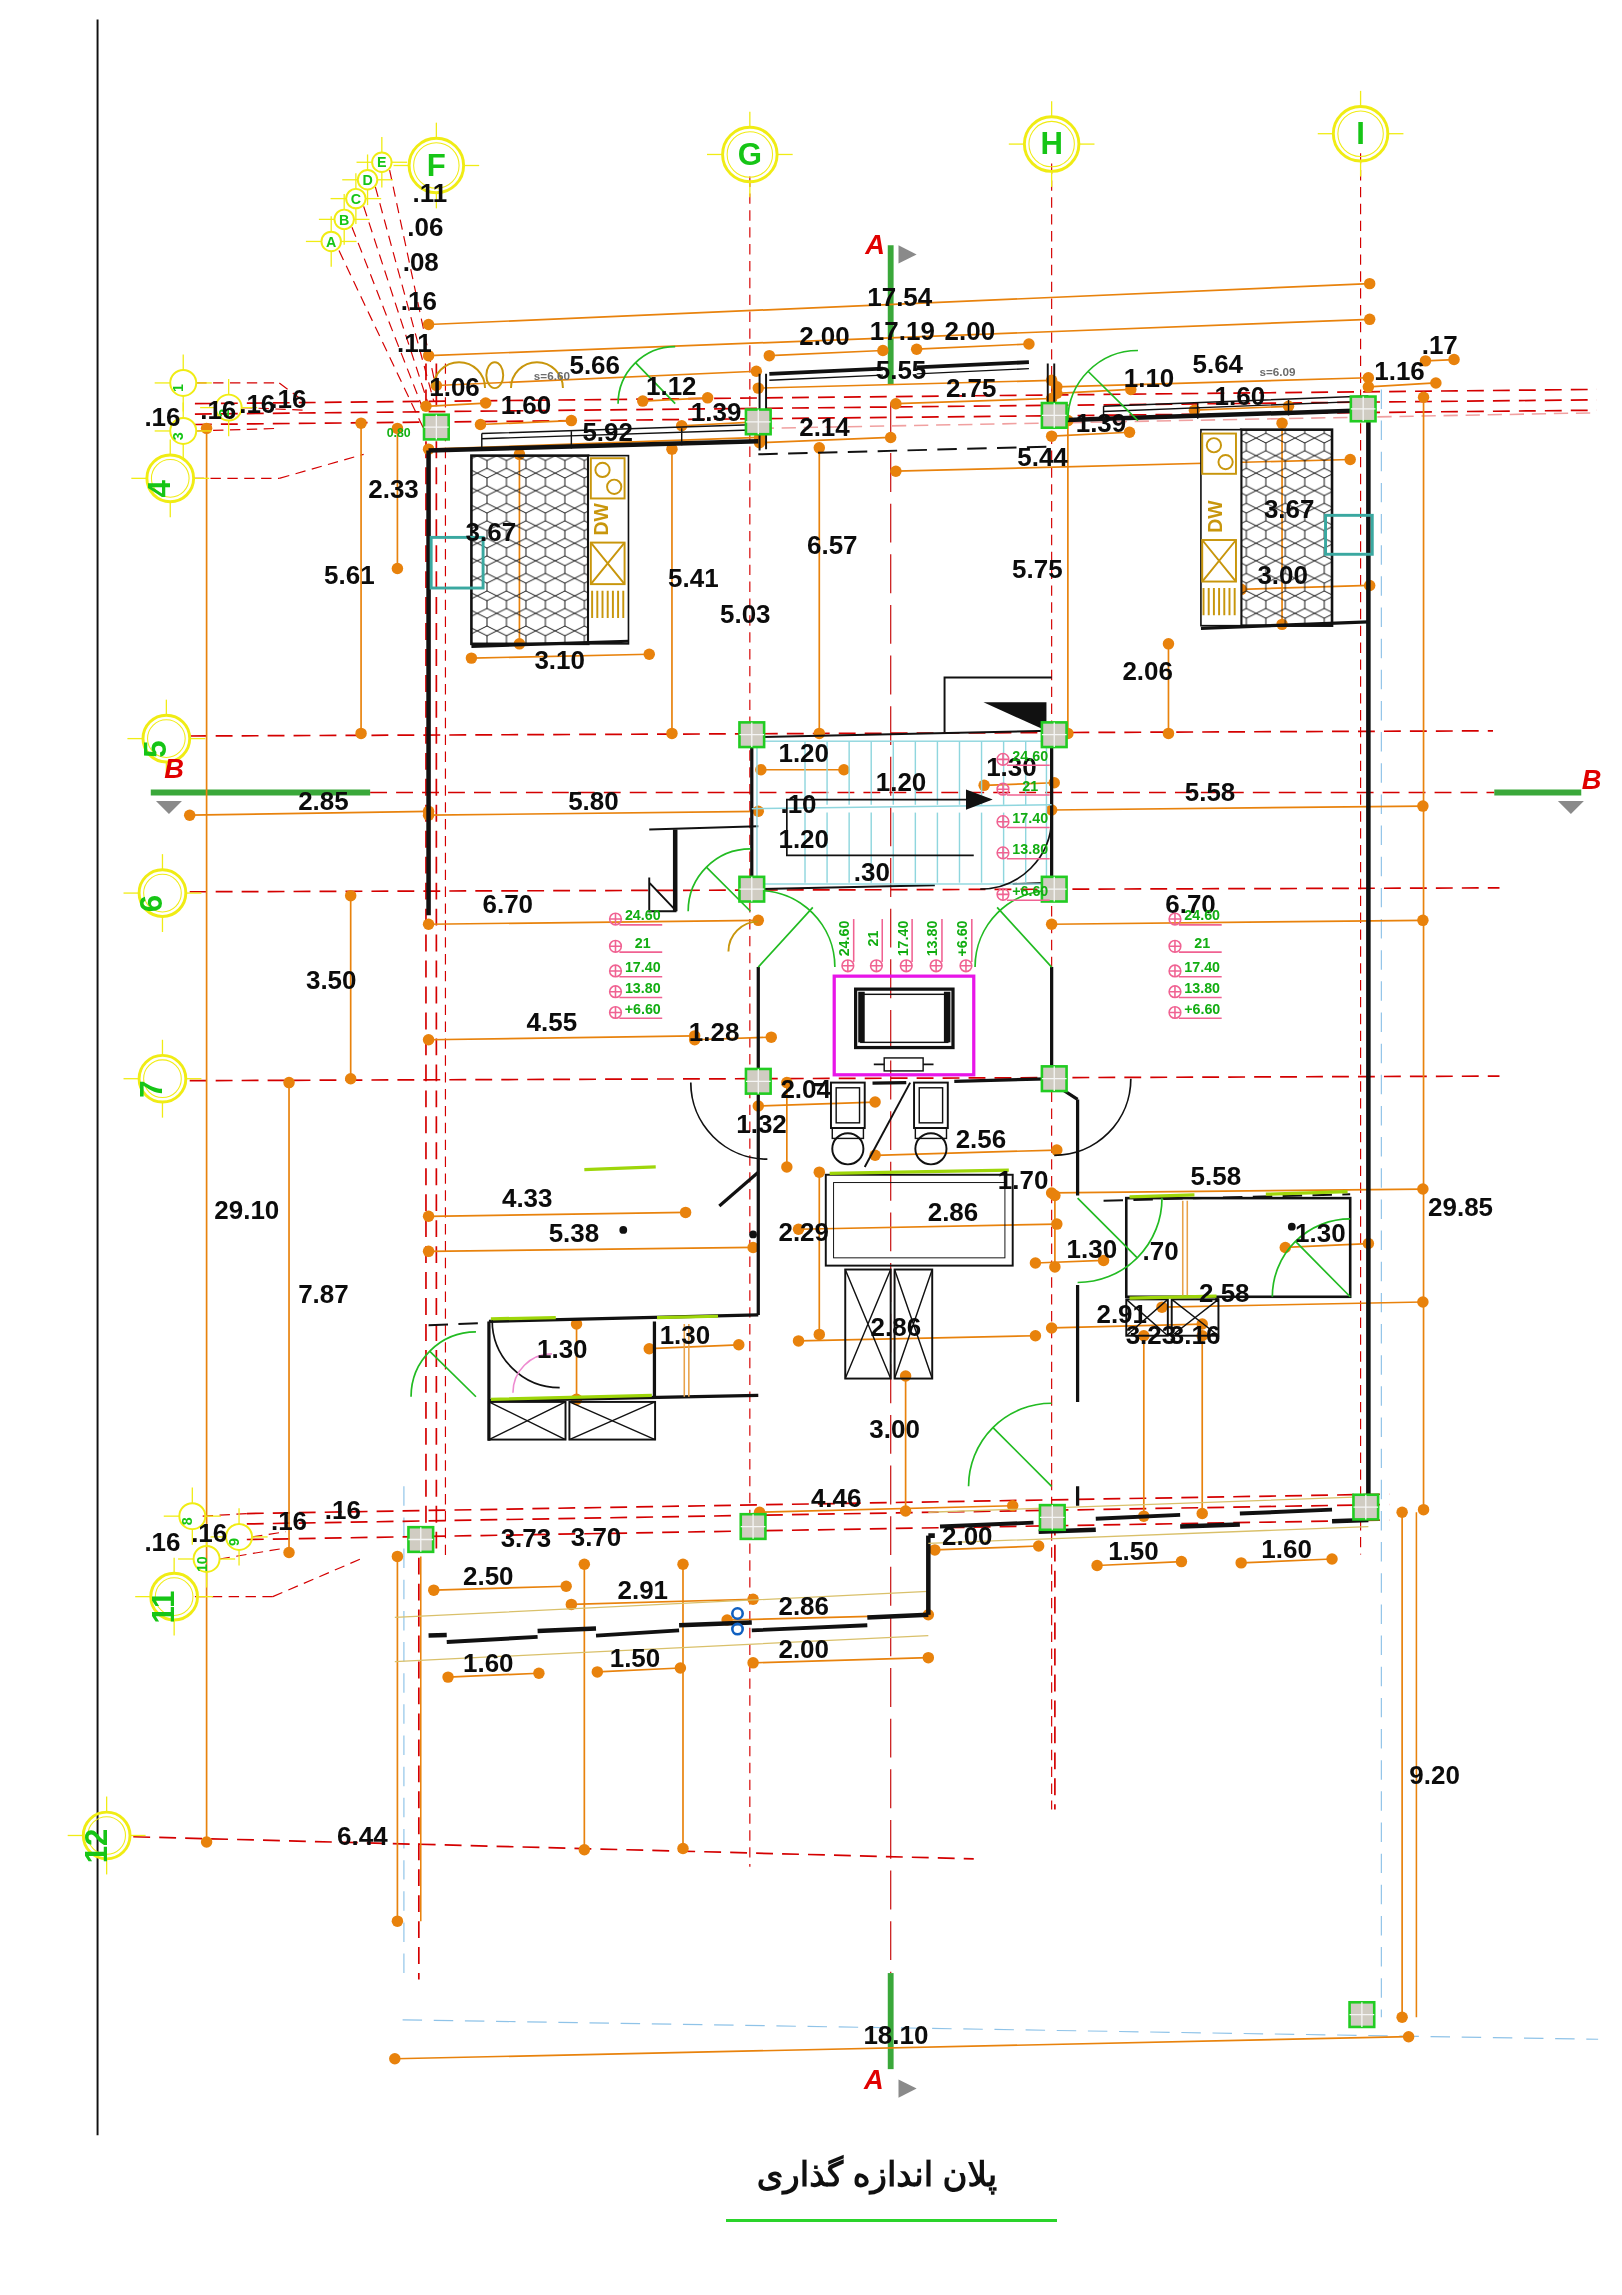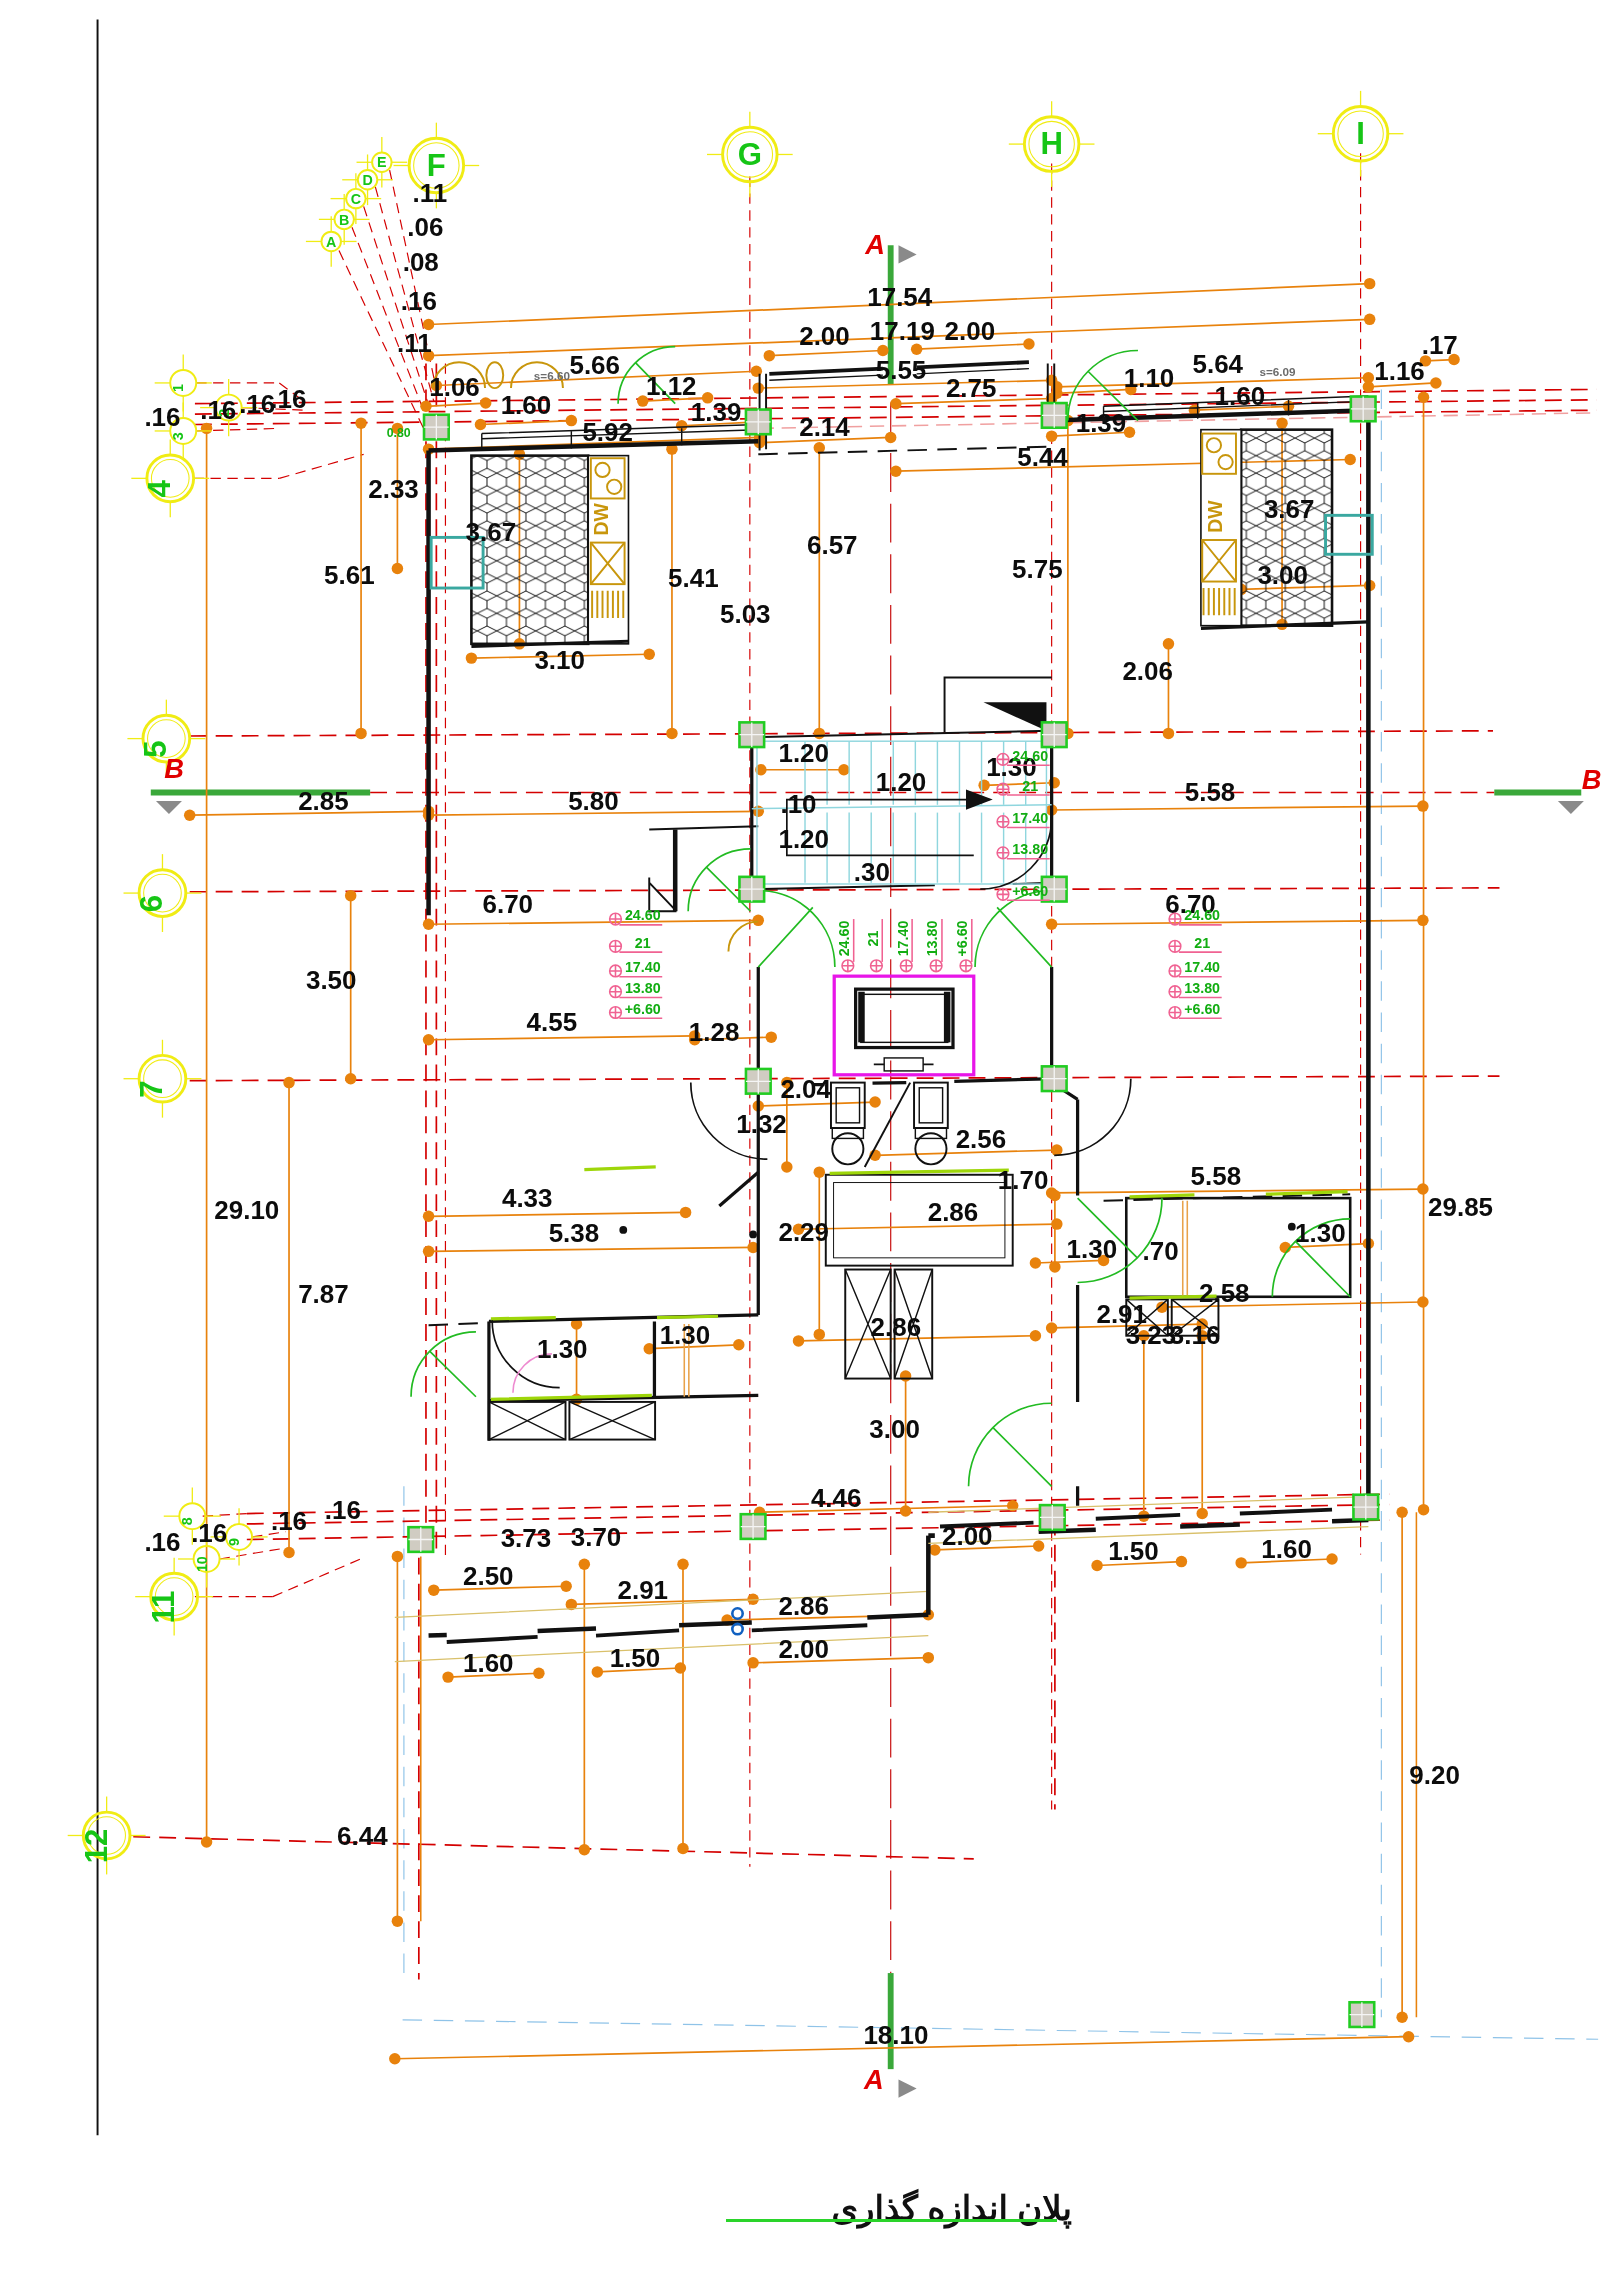--- a/index.html
+++ b/index.html
@@ -32,22 +32,22 @@
   .gold{stroke:#c8960c;stroke-width:3px;fill:none;}
   .lime{stroke:#9ed60a;stroke-width:5px;fill:none;}
   .grn{stroke:#22bb22;stroke-width:2.6px;fill:none;}
   .blk{stroke:#111;stroke-width:2.6px;fill:none;}
   .pinkArc{stroke:#ee8ad0;stroke-width:2.4px;fill:none;}
   .bdash{stroke:#111;stroke-width:3px;fill:none;stroke-dasharray:30 16;}
   .col{fill:#d0ccc2;stroke:#22cc22;stroke-width:4px;}
   .ycirc{stroke:#f0ec14;fill:none;}
   .lvlGlyph{stroke:#f06292;fill:none;stroke-width:2.4px;}
   .lvlTail{stroke:#f06292;stroke-width:2.4px;}
-  #title-box{position:absolute;left:682px;top:2154px;width:390px;
-    font-size:34px;font-weight:bold;color:#101010;direction:rtl;margin-top:34px;}
+  #title-box{position:absolute;left:682px;top:2154px;width:390px;text-align:center;
+    font-size:34px;font-weight:bold;color:#101010;direction:rtl;}
   #title-underline{position:absolute;left:726px;top:2219px;width:331px;height:0;
     border-top:3.2px solid #2ad42a;}
 </style>
 </head>
 <body>
 
 <svg id="plan" width="1623" height="2295" viewBox="0 0 2500 3536" xmlns="http://www.w3.org/2000/svg">
   <defs>
     <pattern id="hex" width="30" height="27" patternUnits="userSpaceOnUse">
       <path d="M15 0 L30 7.5 L30 19.5 L15 27 L0 19.5 L0 7.5 Z" fill="none" stroke="#111" stroke-width="1.5"></path>

